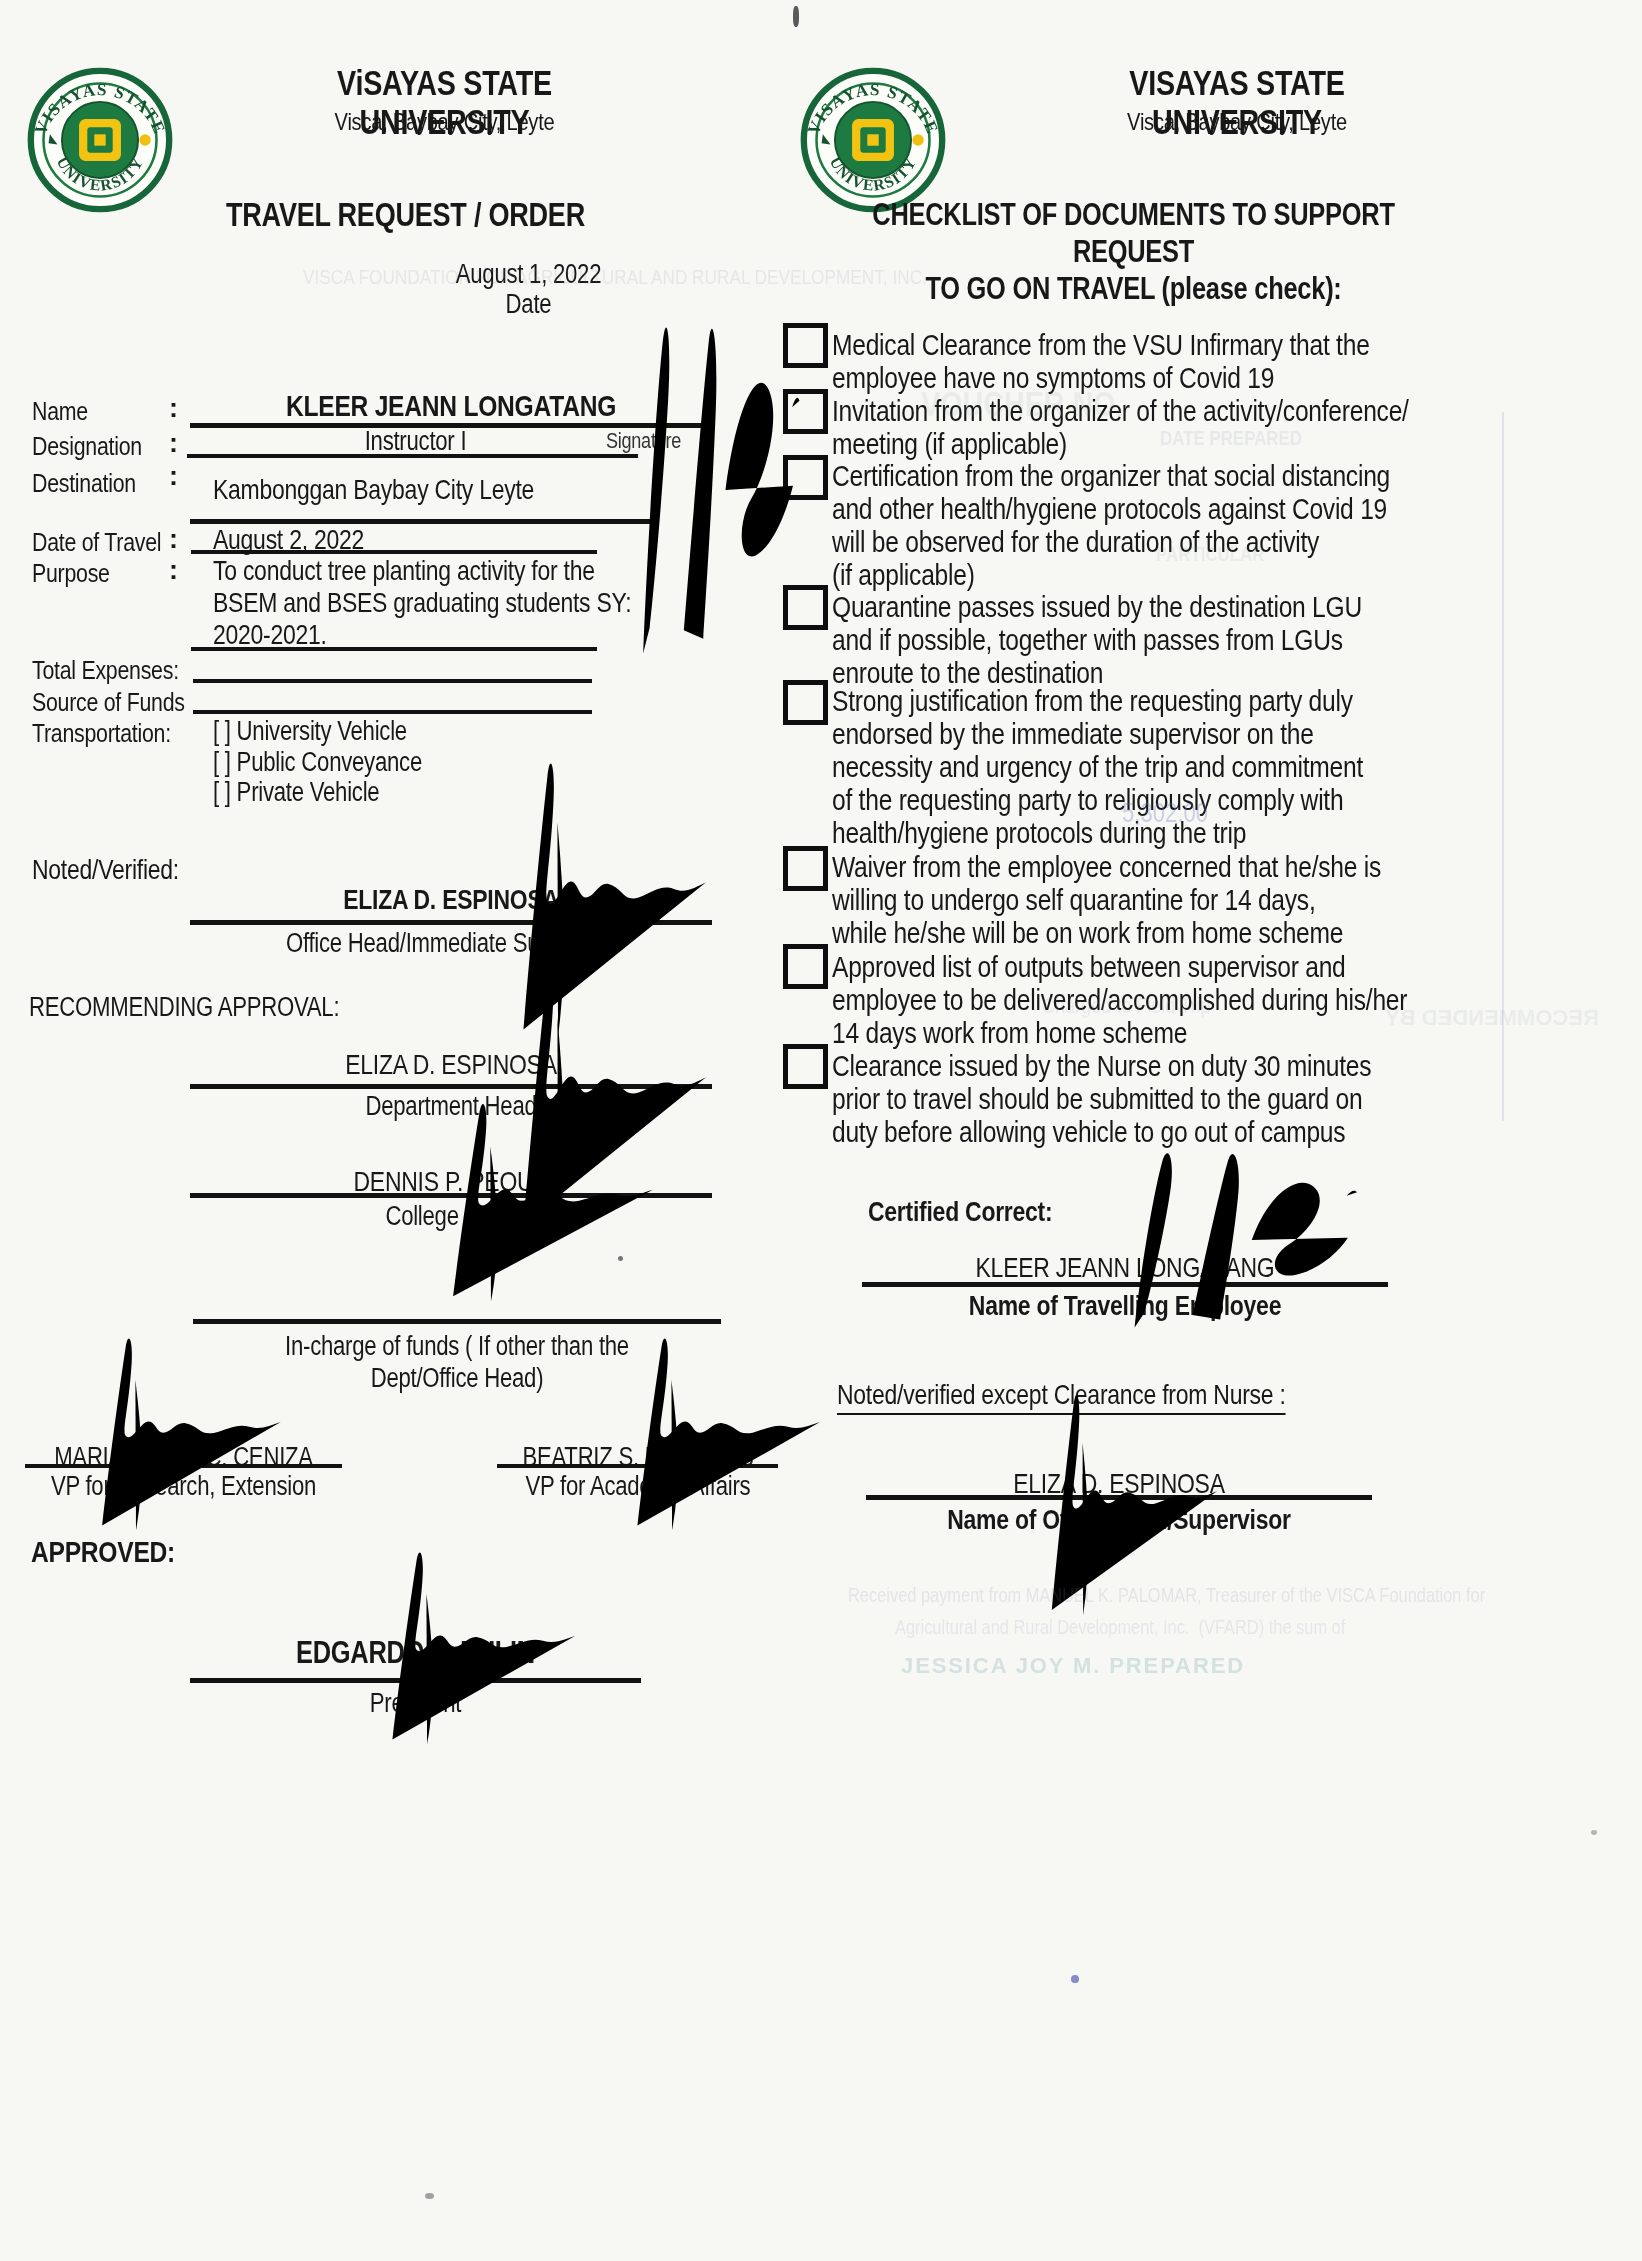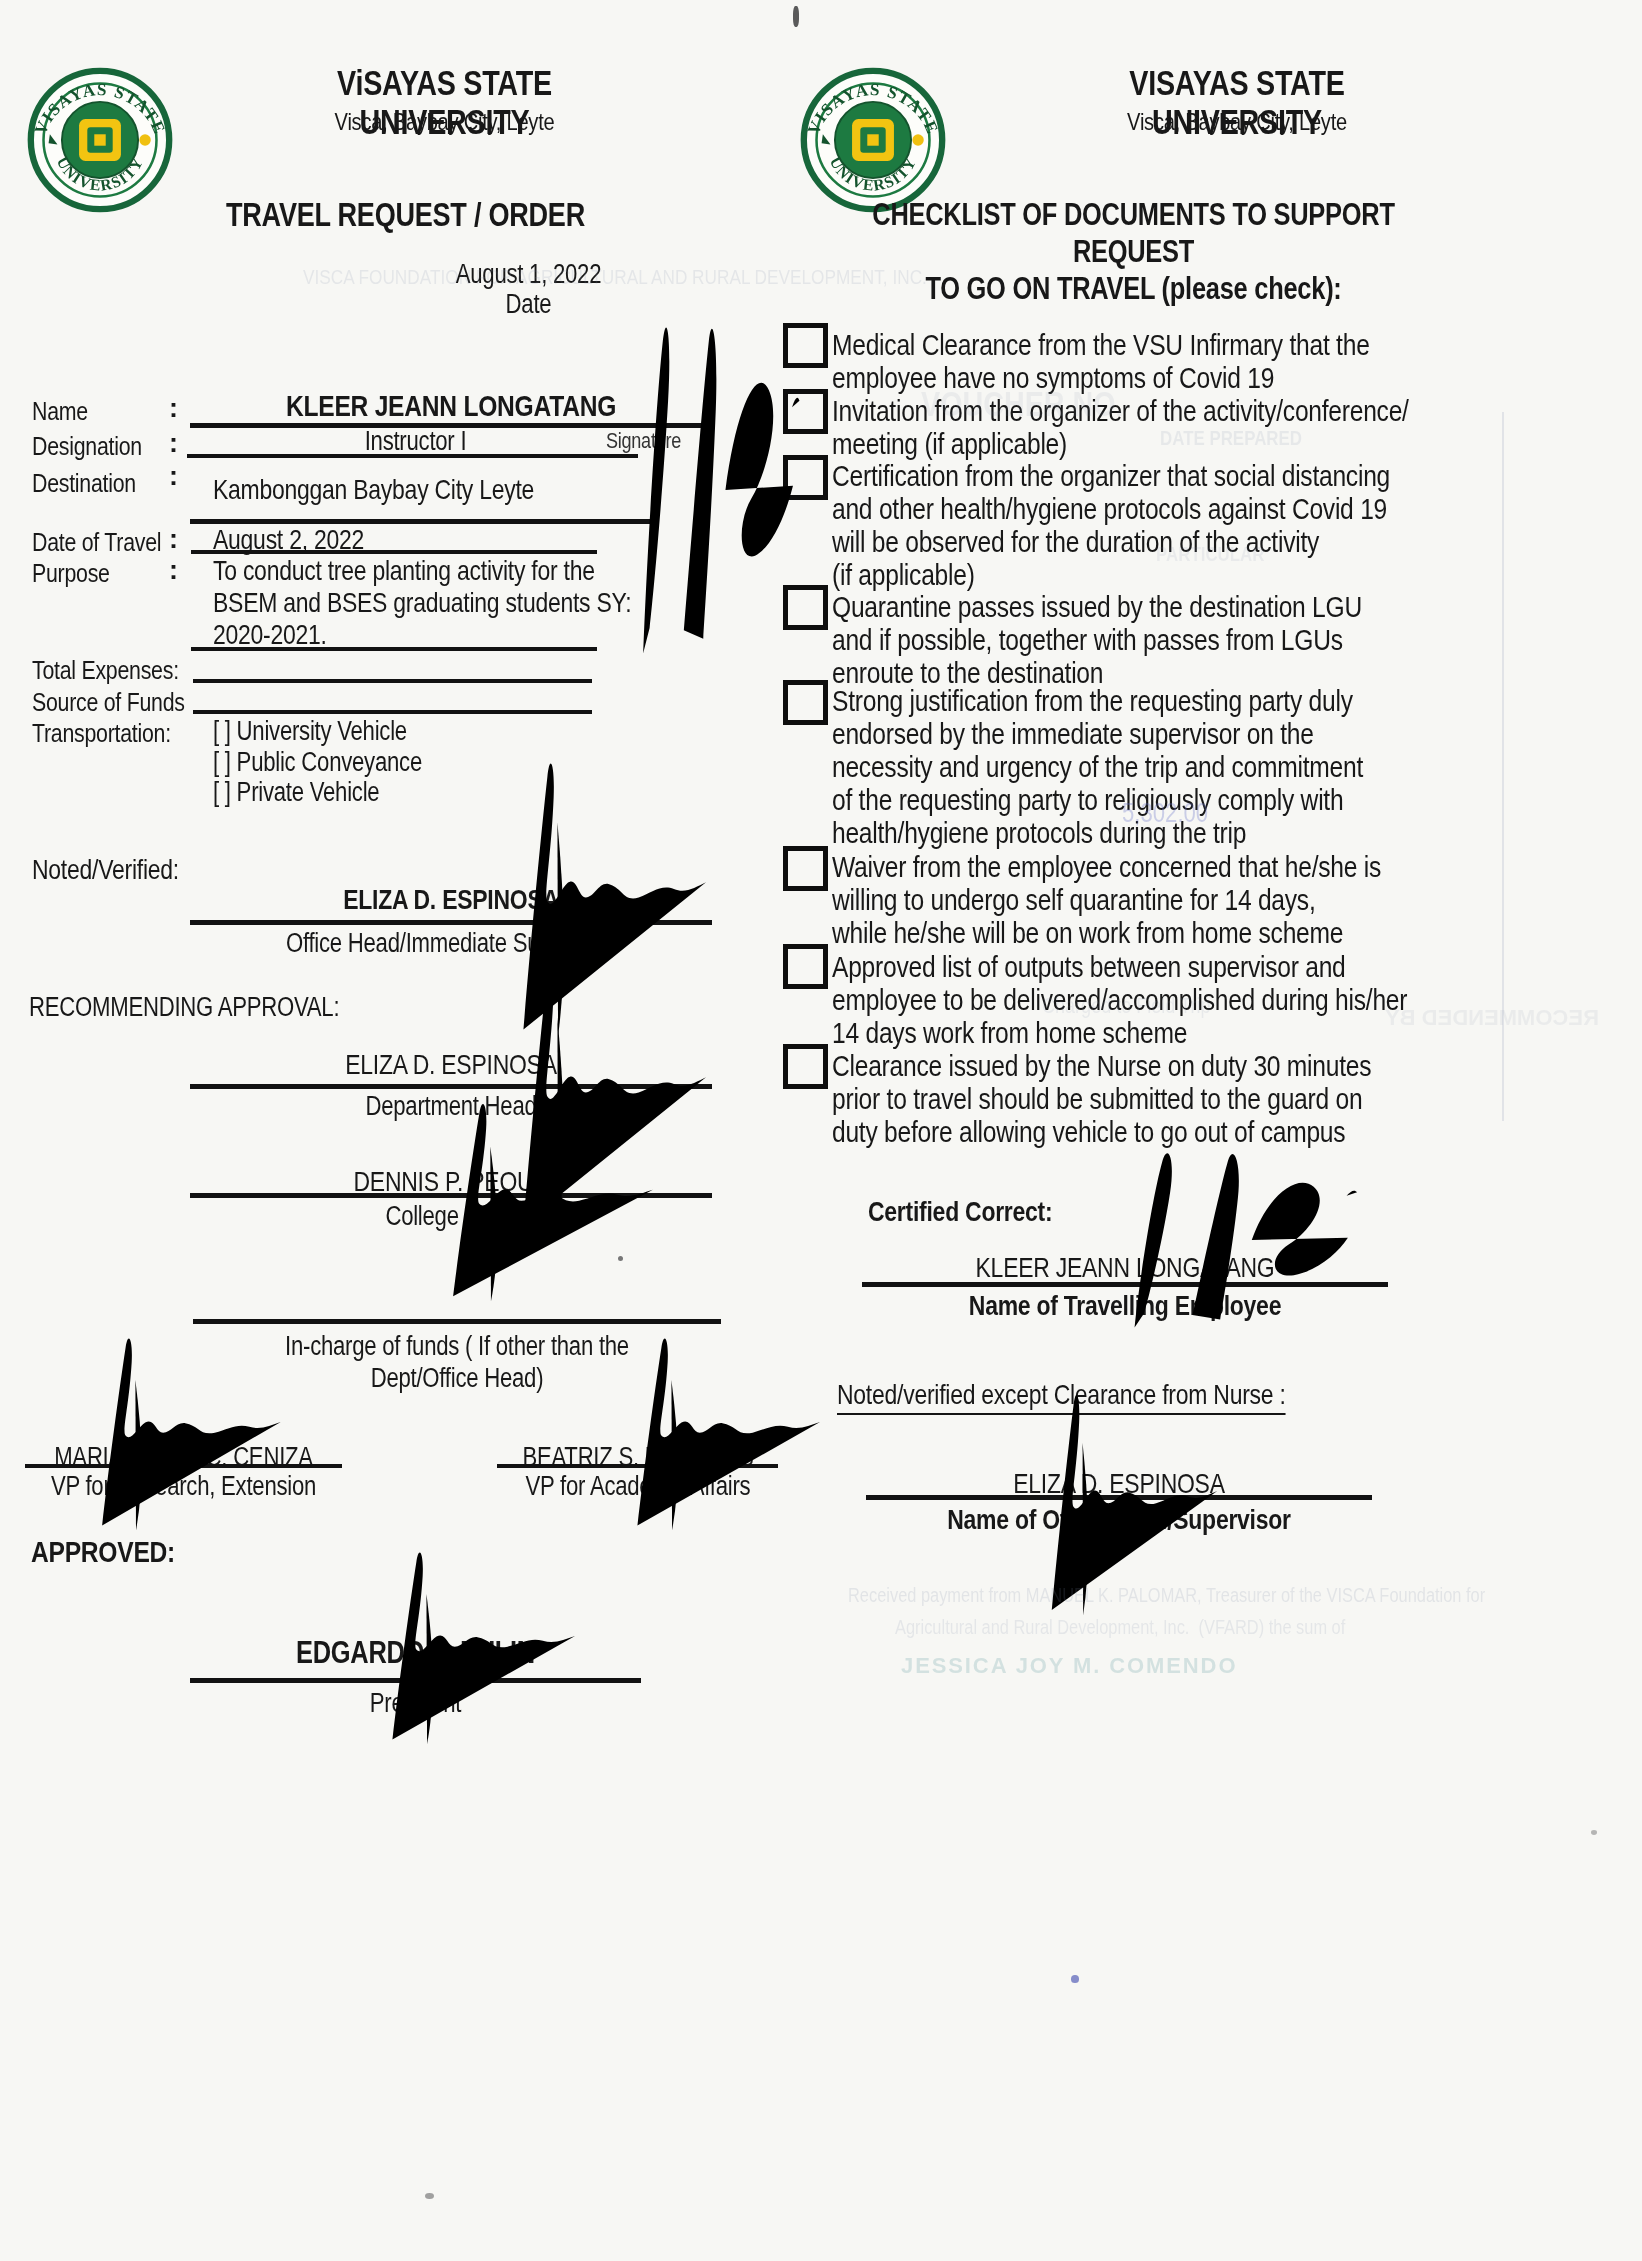--- a/index.html
+++ b/index.html
@@ -230,21 +230,21 @@
     </svg>
 
   <div class="ghost fs33 cl" style="left:303px;top:265px;opacity:.15">VISCA FOUNDATION FOR AGRICULTURAL AND RURAL DEVELOPMENT, INC.</div>
   <div class="ghost fs54 cl" style="left:921px;top:384px;opacity:.10;font-weight:bold">VOUCHER NO.</div>
   <div class="ghost fs32 cl" style="left:1160px;top:426px;opacity:.13;font-weight:bold">DATE PREPARED</div>
   <div class="ghost fs32 cl" style="left:1156px;top:542px;opacity:.11;font-weight:bold">PARTICULAR</div>
   <div class="ghost fs42 cl" style="left:1122px;top:798px;opacity:.3;color:#6470c8">5,302.00</div>
   <div class="ghost fs34 cl" style="left:1042px;top:993px;opacity:.12">Charged to Field Trip</div>
   <div class="ghost fs31 cl" style="left:848px;top:1584px;opacity:.17">Received payment from MANUEL K. PALOMAR, Treasurer of the VISCA Foundation for</div>
   <div class="ghost fs31 cl" style="left:895px;top:1616px;opacity:.15">Agricultural and Rural Development, Inc.  (VFARD) the sum of</div>
-  <div class="ghost fs34" style="left:901px;top:1653px;opacity:.22;color:#57969b;font-weight:bold;letter-spacing:1.9px">JESSICA JOY M. COMENDO</div>
+  <div class="ghost fs34" style="left:901px;top:1653px;opacity:.22;color:#57969b;font-weight:bold;letter-spacing:1.9px">JESSICA JOY M. PREPARED</div>
   <div class="ghost fs34" style="left:1385px;top:1005px;opacity:.10;font-weight:bold;transform:scaleX(-1)">RECOMMENDED BY</div>
 
   <div class="artifact" style="left:1502px;top:412px;width:1.9px;height:709px;background:rgba(150,160,185,.22)"></div>
   <div class="speck" style="left:793px;top:6.4px;width:5.8px;height:20.6px;background:#5a5a5a;border-radius:40%"></div>
   <div class="speck" style="left:1071px;top:1975px;width:7.7px;height:7.7px;background:#5560b8;opacity:.7"></div>
   <div class="speck" style="left:425px;top:2193px;width:9px;height:6.4px;background:#8a8a8a;opacity:.8"></div>
   <div class="speck" style="left:618px;top:1256px;width:5.2px;height:5.2px;background:#777"></div>
   <div class="speck" style="left:1591px;top:1830px;width:6.4px;height:5.2px;background:#999;opacity:.7"></div>
 
 </div>

